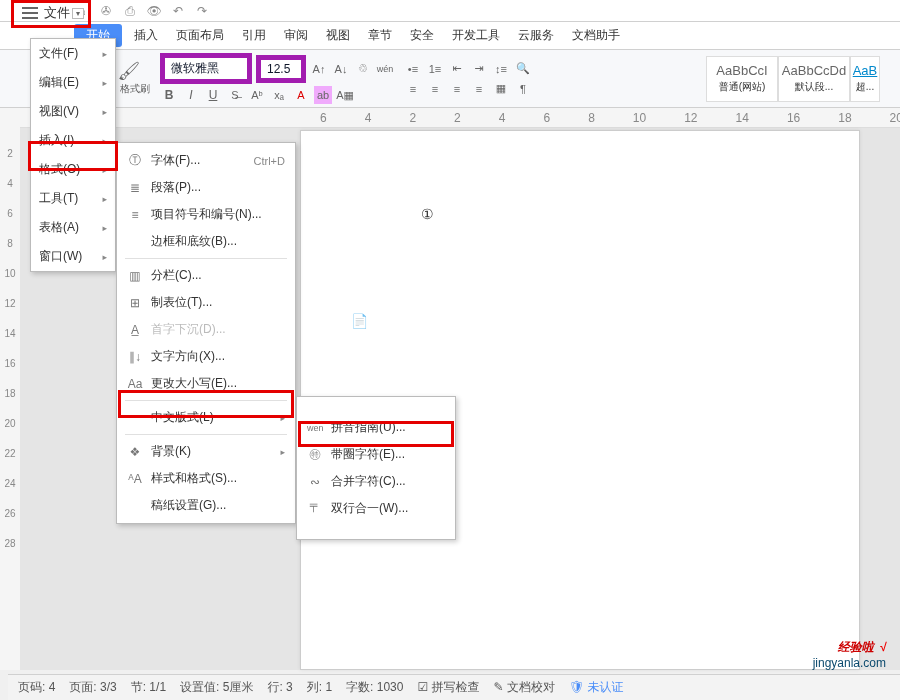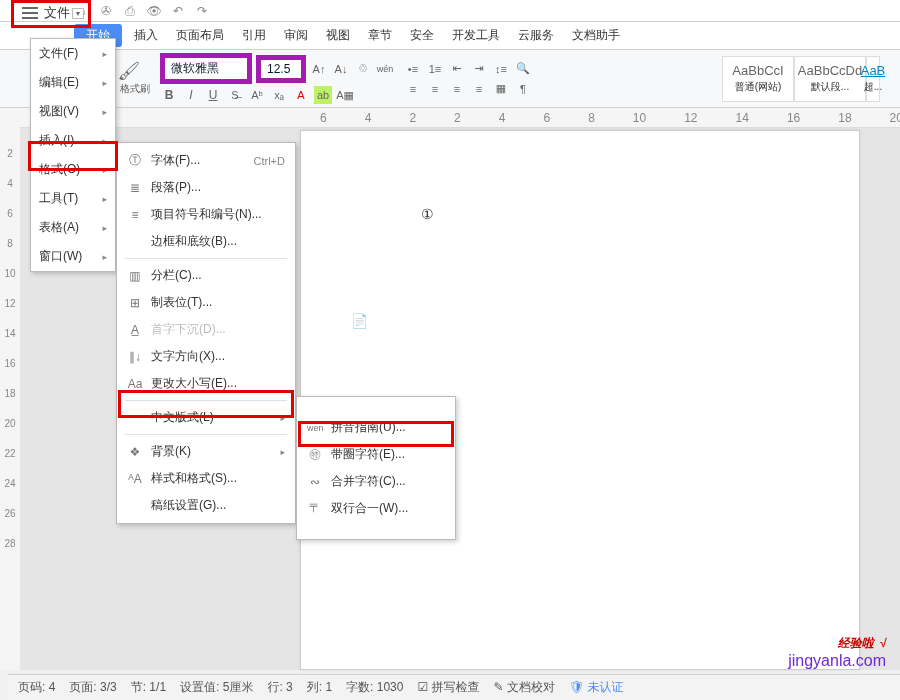--- a/index.html
+++ b/index.html
@@ -35,21 +35,21 @@
 .mitem { padding:5px 10px 5px 10px; display:flex; align-items:center; gap:8px; color:#333; position:relative;}
 .mitem .micon { width:16px; text-align:center; color:#777; font-size:12px;}
 .mitem .mlabel { flex:1;}
 .mitem .hint { color:#888; font-size:11px;}
 .mitem .marrow { color:#888; font-size:9px;}
 .msep { height:1px; background:#e0e0e0; margin:3px 8px;}
 .redbox { position:absolute; border:3px solid #e40000; z-index:100; pointer-events:none;}
 .watermark { position:absolute; right:14px; bottom:30px; text-align:right; z-index:200;}
 .watermark .wm1 { color:#c00; font-weight:bold; font-size:20px; font-style:italic;}
 .watermark .wm1 .check { color:#e00;}
-.watermark .wm2 { color:#6d28d9; font-size:16px;margin-left:14px;}
+.watermark .wm2 { color:#0c4a6e; font-size:12px;margin-left:14px;}
 .filemenu-btn { position:absolute; left:22px; top:4px; display:flex; align-items:center; gap:2px; z-index:95;}
 .filemenu-btn .ham { width:16px; height:12px; display:flex; flex-direction:column; justify-content:space-between; margin-right:4px;}
 .filemenu-btn .ham span{ height:2px; background:#666;}
 .filemenu-btn .label{ color:#333; font-size:13px;}
 .filemenu-btn .caret { border:1px solid #bbb; padding:0 3px; font-size:8px; color:#666; background:#fff;}
 .qat { display:flex; gap:8px; color:#888; margin-left:70px;}
 .qat span{ width:16px; text-align:center;}
 </style>
 </head>
 <body>
@@ -111,21 +111,21 @@
       <span class="rbtn">
           <i>I</i>
         </span>
       <span class="rbtn">
           <u>U</u>
         </span>
       <span class="rbtn">S̶</span>
       <span class="rbtn">Aᵇ</span>
       <span class="rbtn">xₐ</span>
       <span class="rbtn" style="color:#d00">A</span>
-      <span class="rbtn" style="background:#bef264">ab</span>
+      <span class="rbtn" style="background:#f0abfc">ab</span>
       <span class="rbtn">A▦</span>
     </div>
   </div>
   <div class="grp">
     <div class="row">
       <span class="rbtn">•≡</span>
       <span class="rbtn">1≡</span>
       <span class="rbtn">⇤</span>
       <span class="rbtn">⇥</span>
       <span class="rbtn">↕≡</span>
@@ -142,21 +142,21 @@
   </div>
   <div class="styles">
     <div class="stylebox">
         <span class="prev">AaBbCcI</span>
         <span class="name">普通(网站)</span>
       </div>
     <div class="stylebox">
         <span class="prev">AaBbCcDd</span>
         <span class="name">默认段...</span>
       </div>
-    <div class="stylebox" style="width:14px">
+    <div class="stylebox" style="width:30px">
         <span class="prev" style="color:#08c;text-decoration:underline">AaB</span>
         <span class="name">超...</span>
       </div>
   </div>
 </div>
 
 <div class="canvas-wrap">
   <div class="sidebar-nums">
     <span>2</span>
       <span>4</span>

